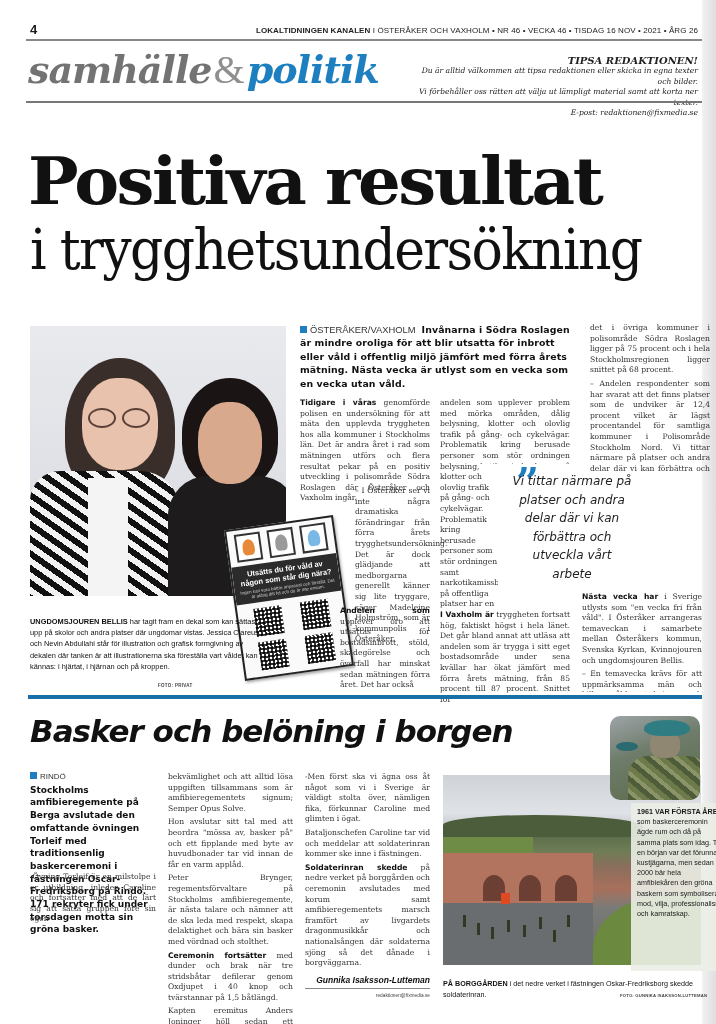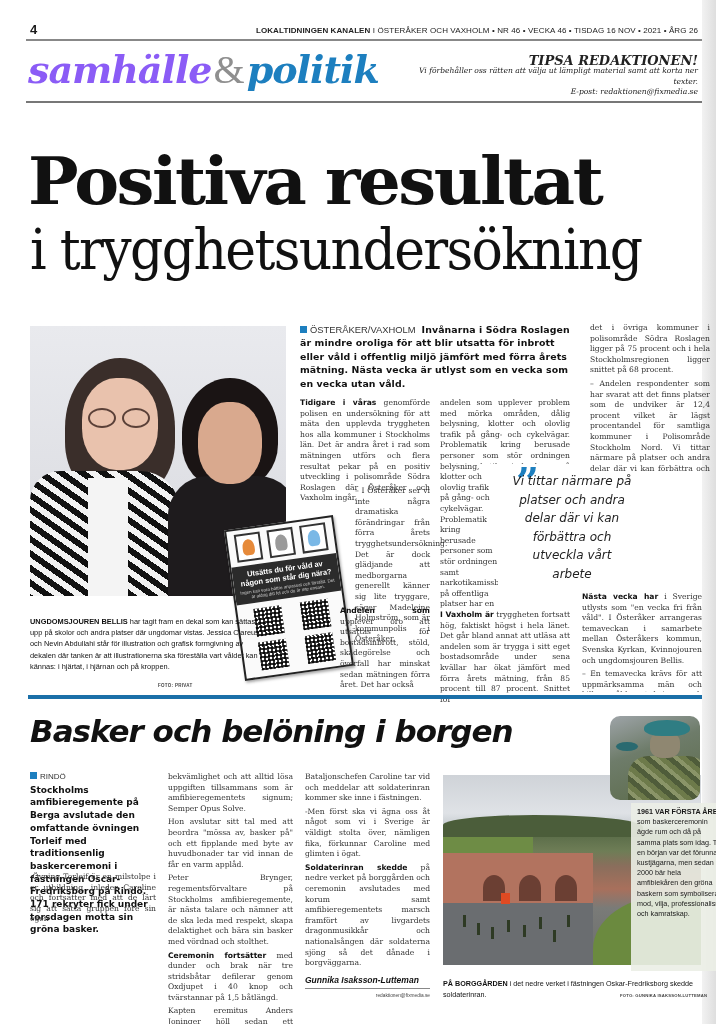--- a/index.html
+++ b/index.html
@@ -9,26 +9,26 @@
   .page-shadow { position: absolute; right: 0; top: 0; width: 14px; height: 1024px;
     background: linear-gradient(to right, #f2f2f2, #dedede); }
 
   
   .page-num { position: absolute; left: 30px; top: 22px; font: bold 13px "Liberation Sans", sans-serif; }
   .masthead { position: absolute; right: 18px; top: 26px; font: 8px "Liberation Sans", sans-serif; color: #222; white-space: nowrap; letter-spacing: 0.1px; }
   .masthead b { font-weight: bold; }
   .rule1 { position: absolute; left: 26px; right: 14px; top: 39px; height: 1.5px; background: #888; }
 
   .section-title { position: absolute; left: 28px; top: 50px; font-size: 38px; line-height: 1; white-space: nowrap; }
-  .st-a { font-family: "DejaVu Serif", serif; font-weight: bold; font-style: italic; color: #8b5cf6; letter-spacing: -1px; }
+  .st-a { font-family: "DejaVu Serif", serif; font-weight: bold; font-style: italic; color: #737373; letter-spacing: -1px; }
   .st-amp { font-family: "Liberation Serif", serif; color: #8f8f8f; font-weight: normal; font-size: 40px; margin: 0 2px; }
   .st-b { font-family: "DejaVu Serif", serif; font-weight: bold; font-style: italic; color: #1d7fbf; letter-spacing: -1px; }
 
   .tips { position: absolute; right: 18px; top: 56px; width: 280px; text-align: right; font: italic 7.6px/10.4px "DejaVu Serif", serif; color: #222; }
-  .tips-title { font-weight: bold; font-size: 13px; text-align: right; }
+  .tips-title { font-weight: bold; font-size: 10px; text-align: right; }
   .rule2 { position: absolute; left: 26px; right: 14px; top: 101px; height: 1.5px; background: #777; }
 
   
   .headline1 { position: absolute; left: 28px; top: 148px; font: 900 66px/1 "DejaVu Serif", serif; letter-spacing: -2.5px; color: #111; white-space: nowrap; transform: scaleX(1.02); transform-origin: left; }
   .headline2 { position: absolute; left: 30px; top: 222px; font: 56px/1 "DejaVu Serif", serif; letter-spacing: -1.8px; color: #111; white-space: nowrap; transform: scaleX(0.93); transform-origin: left; }
 
   
   .photo1 { position: absolute; left: 30px; top: 326px; width: 256px; height: 270px; overflow: hidden;
     background: linear-gradient(180deg, #e9eaee 0%, #dfe0e5 60%, #d8d9de 100%); }
   .p1-person-a-hair { position: absolute; left: 35px; top: 32px; width: 110px; height: 140px; border-radius: 50% 50% 40% 40%; background: #3a2e2a; }
@@ -88,21 +88,21 @@
   .blue-rule { position: absolute; left: 28px; right: 14px; top: 695px; height: 4px; background: #1a6fa8; }
 
   
   .headline3 { position: absolute; left: 30px; top: 716px; font: bold italic 31px/1 "DejaVu Sans", sans-serif; color: #111; letter-spacing: -1px; white-space: nowrap; }
 
   .lead2 { position: absolute; left: 30px; top: 771px; width: 126px; font: bold 9px/12.7px "DejaVu Sans", sans-serif; color: #111; }
   .lead2 .dateline { font-weight: normal; font-family: "Liberation Sans", sans-serif; font-size: 8px; color: #333; display: block; }
   .b2col1 { left: 30px; top: 872px; width: 126px; }
   .b2col2 { left: 168px; top: 772px; width: 125px; }
   .b2col3 { left: 305px; top: 772px; width: 125px; }
-  .byline { position: absolute; left: 305px; top: 975px; width: 125px; text-align: left; font: bold italic 8.5px "Liberation Sans", sans-serif; color: #111; }
+  .byline { position: absolute; left: 305px; top: 975px; width: 125px; text-align: right; font: bold italic 8.5px "Liberation Sans", sans-serif; color: #111; }
   .byline-rule { position: absolute; left: 305px; top: 988px; width: 125px; height: 1px; background: #888; }
   .email { position: absolute; left: 305px; top: 993px; width: 125px; text-align: right; font: 4.8px "Liberation Sans", sans-serif; color: #444; }
 
   
   .photo2 { position: absolute; left: 443px; top: 775px; width: 258px; height: 190px; overflow: hidden;
     background: linear-gradient(180deg, #cfd3d8 0%, #dfe2e6 20%, #c6ccd0 27%, #5c6e4a 32%, #6e7d56 40%, #8a6e5c 48%, #a8705c 60%, #7a7b78 70%, #6b6d6c 100%); }
   .p2-hill { position: absolute; left: 0; top: 40px; width: 200px; height: 22px; border-radius: 50% 60% 0 0; background: #4b5d3a; }
   .p2-wall { position: absolute; left: 0; top: 78px; width: 150px; height: 50px; background: #b2735f; }
   .p2-arch { position: absolute; top: 100px; width: 22px; height: 26px; border-radius: 50% 50% 0 0; background: #6b3f33; }
   .p2-grass { position: absolute; left: 150px; top: 120px; width: 130px; height: 90px; border-radius: 60% 0 0 0; background: #6b8a3f; }
@@ -135,20 +135,21 @@
 <div class="page-num">4</div>
 <div class="masthead"><b>LOKALTIDNINGEN KANALEN</b><span> I ÖSTERÅKER OCH VAXHOLM</span><span> • NR 46 • VECKA 46 • TISDAG 16 NOV • 2021 • ÅRG 26</span></div>
 <div class="rule1"></div>
 
 <div class="section-title">
   <span class="st-a">samhälle</span><span class="st-amp">&amp;</span><span class="st-b">politik</span>
 </div>
 
 <div class="tips">
   <div class="tips-title">TIPSA REDAKTIONEN!</div>
+  <div>Du är alltid välkommen att tipsa redaktionen eller skicka in egna texter och bilder.</div>
   <div>Vi förbehåller oss rätten att välja ut lämpligt material samt att korta ner texter.</div>
   <div>E-post: redaktionen@fixmedia.se</div>
 </div>
 <div class="rule2"></div>
 
 <div class="headline1">Positiva resultat</div>
 <div class="headline2">i trygghetsundersökning</div>
 
 <div class="photo1">
   <div class="p1-person-a-hair"></div>
@@ -234,22 +235,22 @@
   <p>-Övning Torleif är en milstolpe i er utbildning, inleder Caroline och fortsätter med att de lärt sig att sätta gruppen före sin egen</p>
 </div>
 <div class="col b2col2 body">
   <p>bekvämlighet och att alltid lösa uppgiften tillsammans som är amfibieregementets signum; Semper Opus Solve.</p>
   <p>Hon avslutar sitt tal med att beordra "mössa av, basker på" och ett fipplande med byte av huvudbonader tar vid innan de får en varm applåd.</p>
   <p>Peter Brynger, regementsförvaltare på Stockholms amfibieregemente, är nästa talare och nämner att de ska leda med respekt, skapa delaktighet och bära sin basker med vördnad och stolthet.</p>
   <p><b>Ceremonin fortsätter</b><span> med dunder och brak när tre stridsbåtar defilerar genom Oxdjupet i 40 knop och tvärstannar på 1,5 båtlängd.</span></p>
   <p>Kapten eremitus Anders Joninger höll sedan ett historiskt anförande.</p>
 </div>
 <div class="col b2col3 body">
+  <p>-Men först ska vi ägna oss åt något som vi i Sverige är väldigt stolta över, nämligen fika, förkunnar Caroline med glimten i ögat.</p>
   <p>Bataljonschefen Caroline tar vid och meddelar att soldaterinran kommer ske inne i fästningen.</p>
-  <p>-Men först ska vi ägna oss åt något som vi i Sverige är väldigt stolta över, nämligen fika, förkunnar Caroline med glimten i ögat.</p>
   <p><b>Soldaterinran skedde</b><span> på nedre verket på borggården och ceremonin avslutades med korum samt amfibieregementets marsch framfört av livgardets dragonmusikkår och nationalsången där soldaterna sjöng så det dånade i borgväggarna.</span></p>
 </div>
 <div class="byline">Gunnika Isaksson-Lutteman</div>
 <div class="byline-rule"></div>
 <div class="email">redaktionen@fixmedia.se</div>
 
 <div class="photo2">
   <div class="p2-hill"></div>
   <div class="p2-lawn-top"></div>
   <div class="p2-wall"></div>

